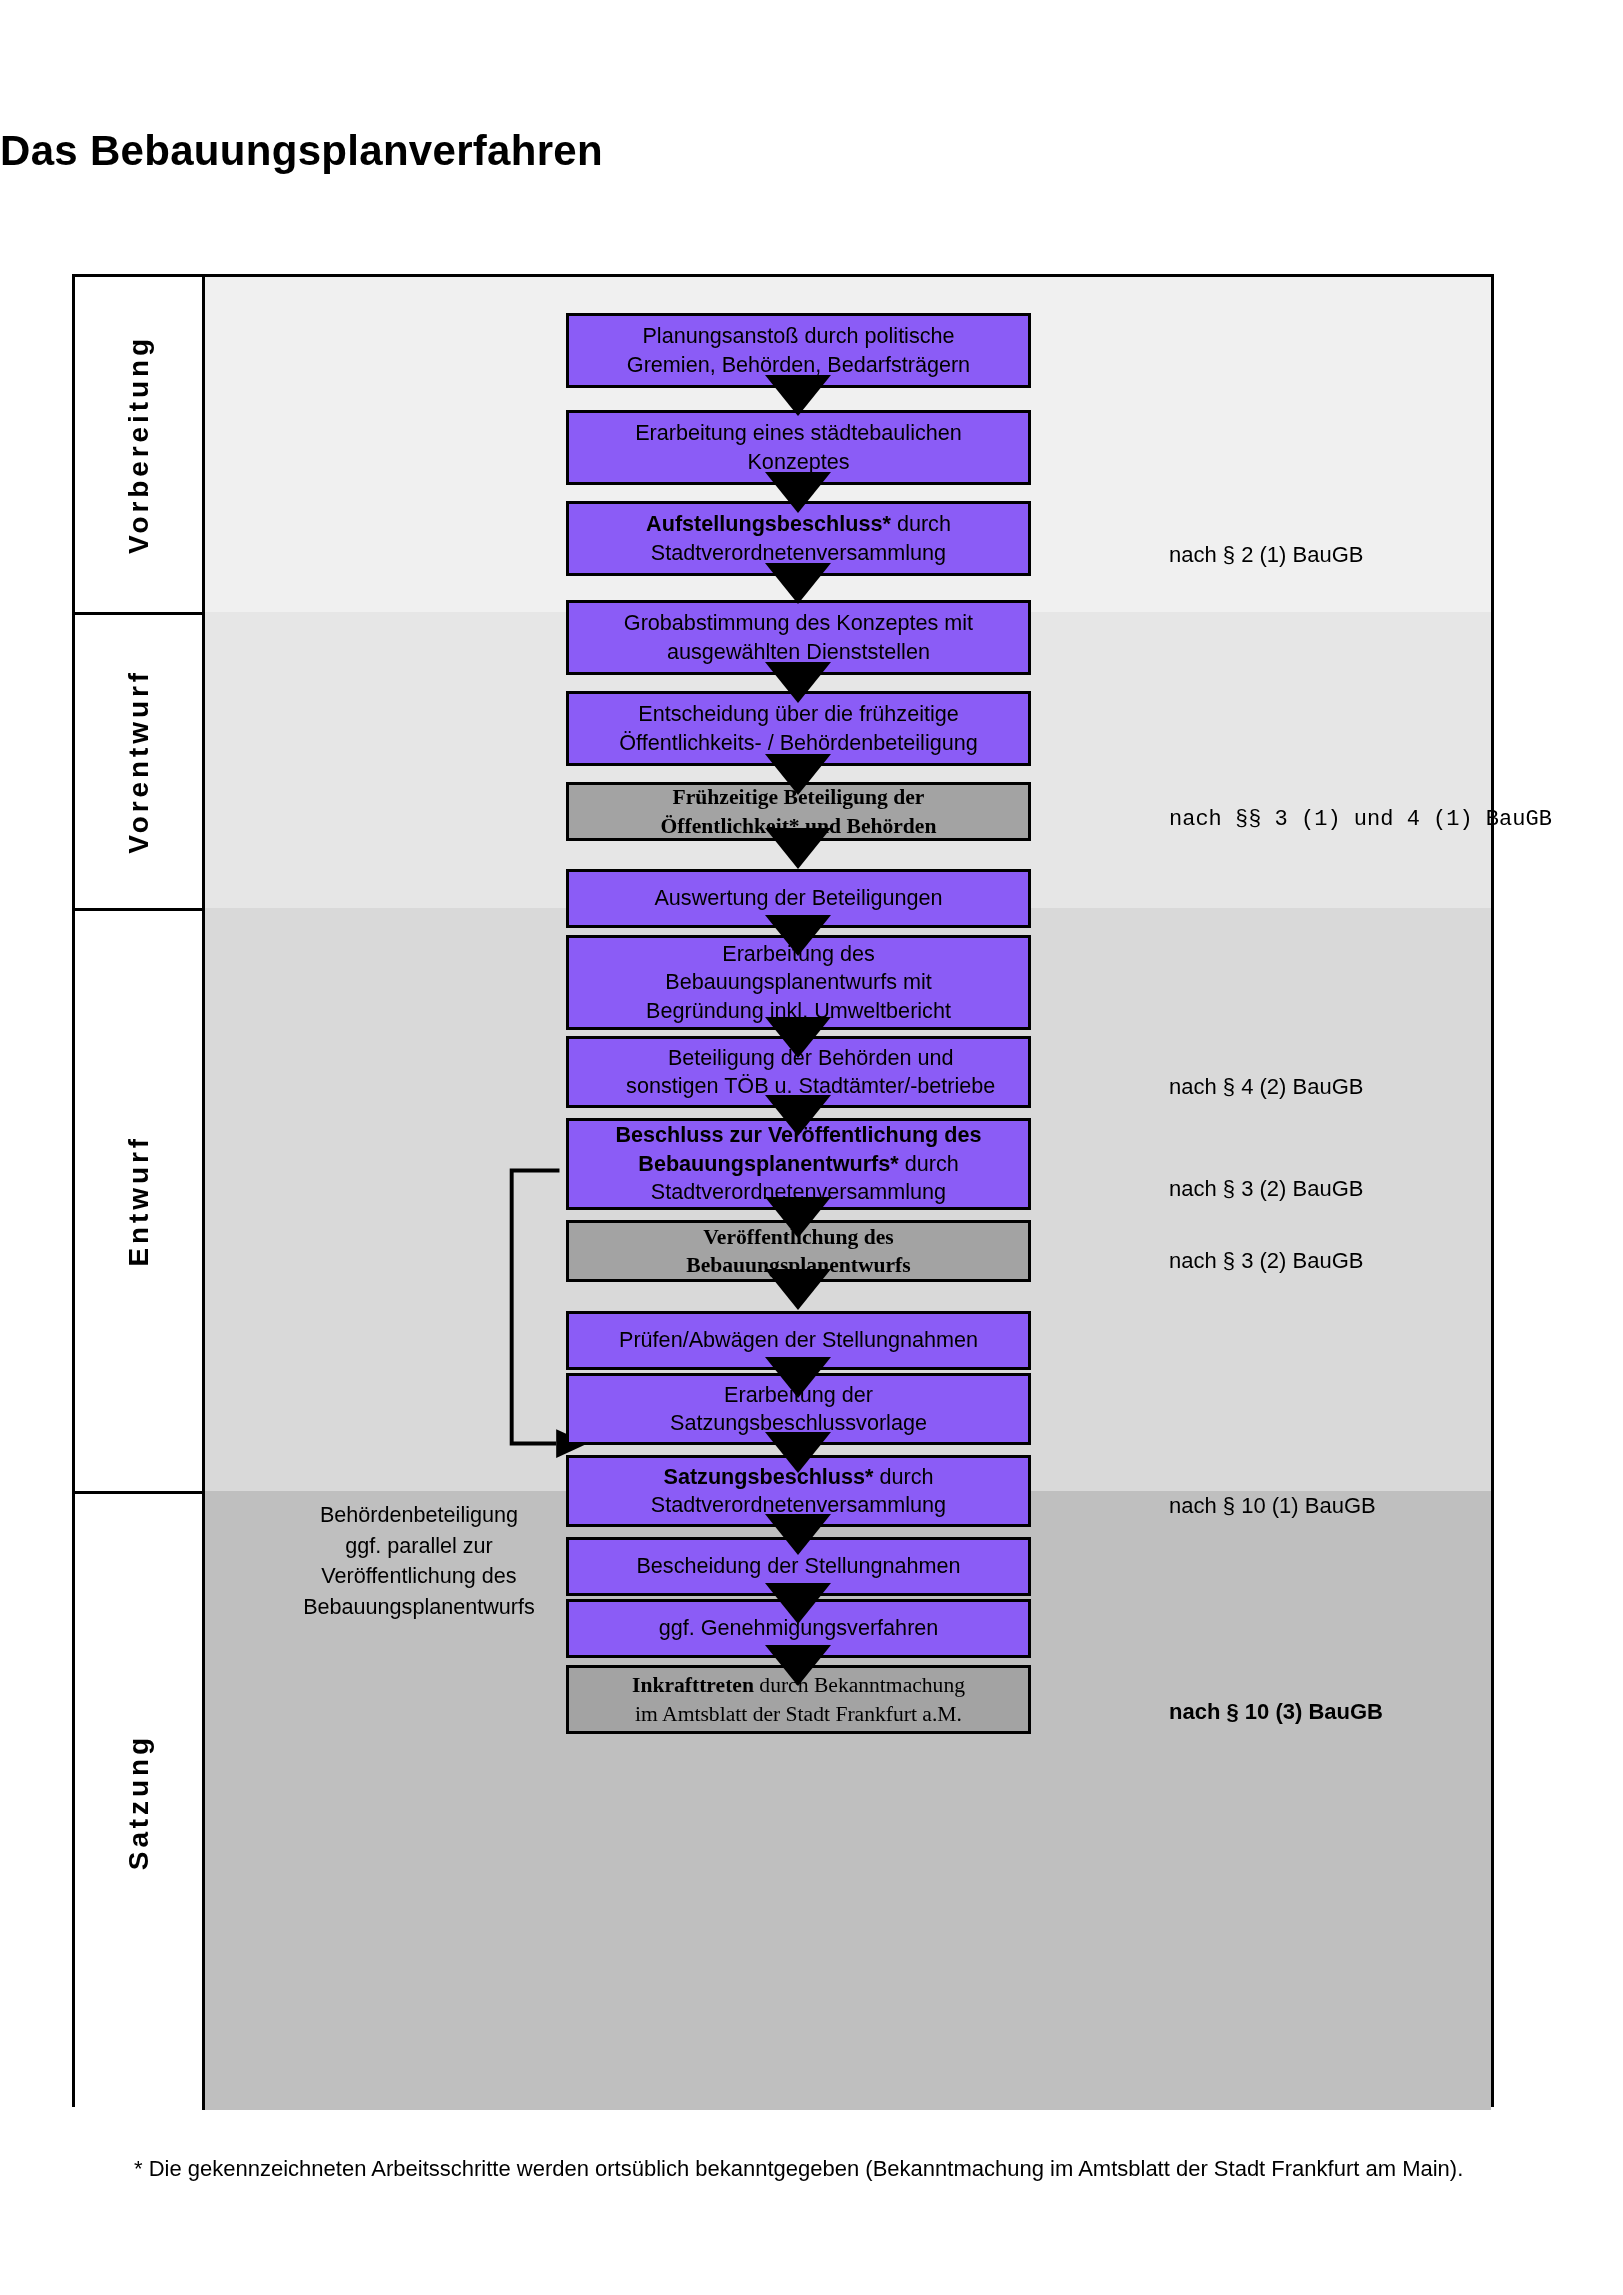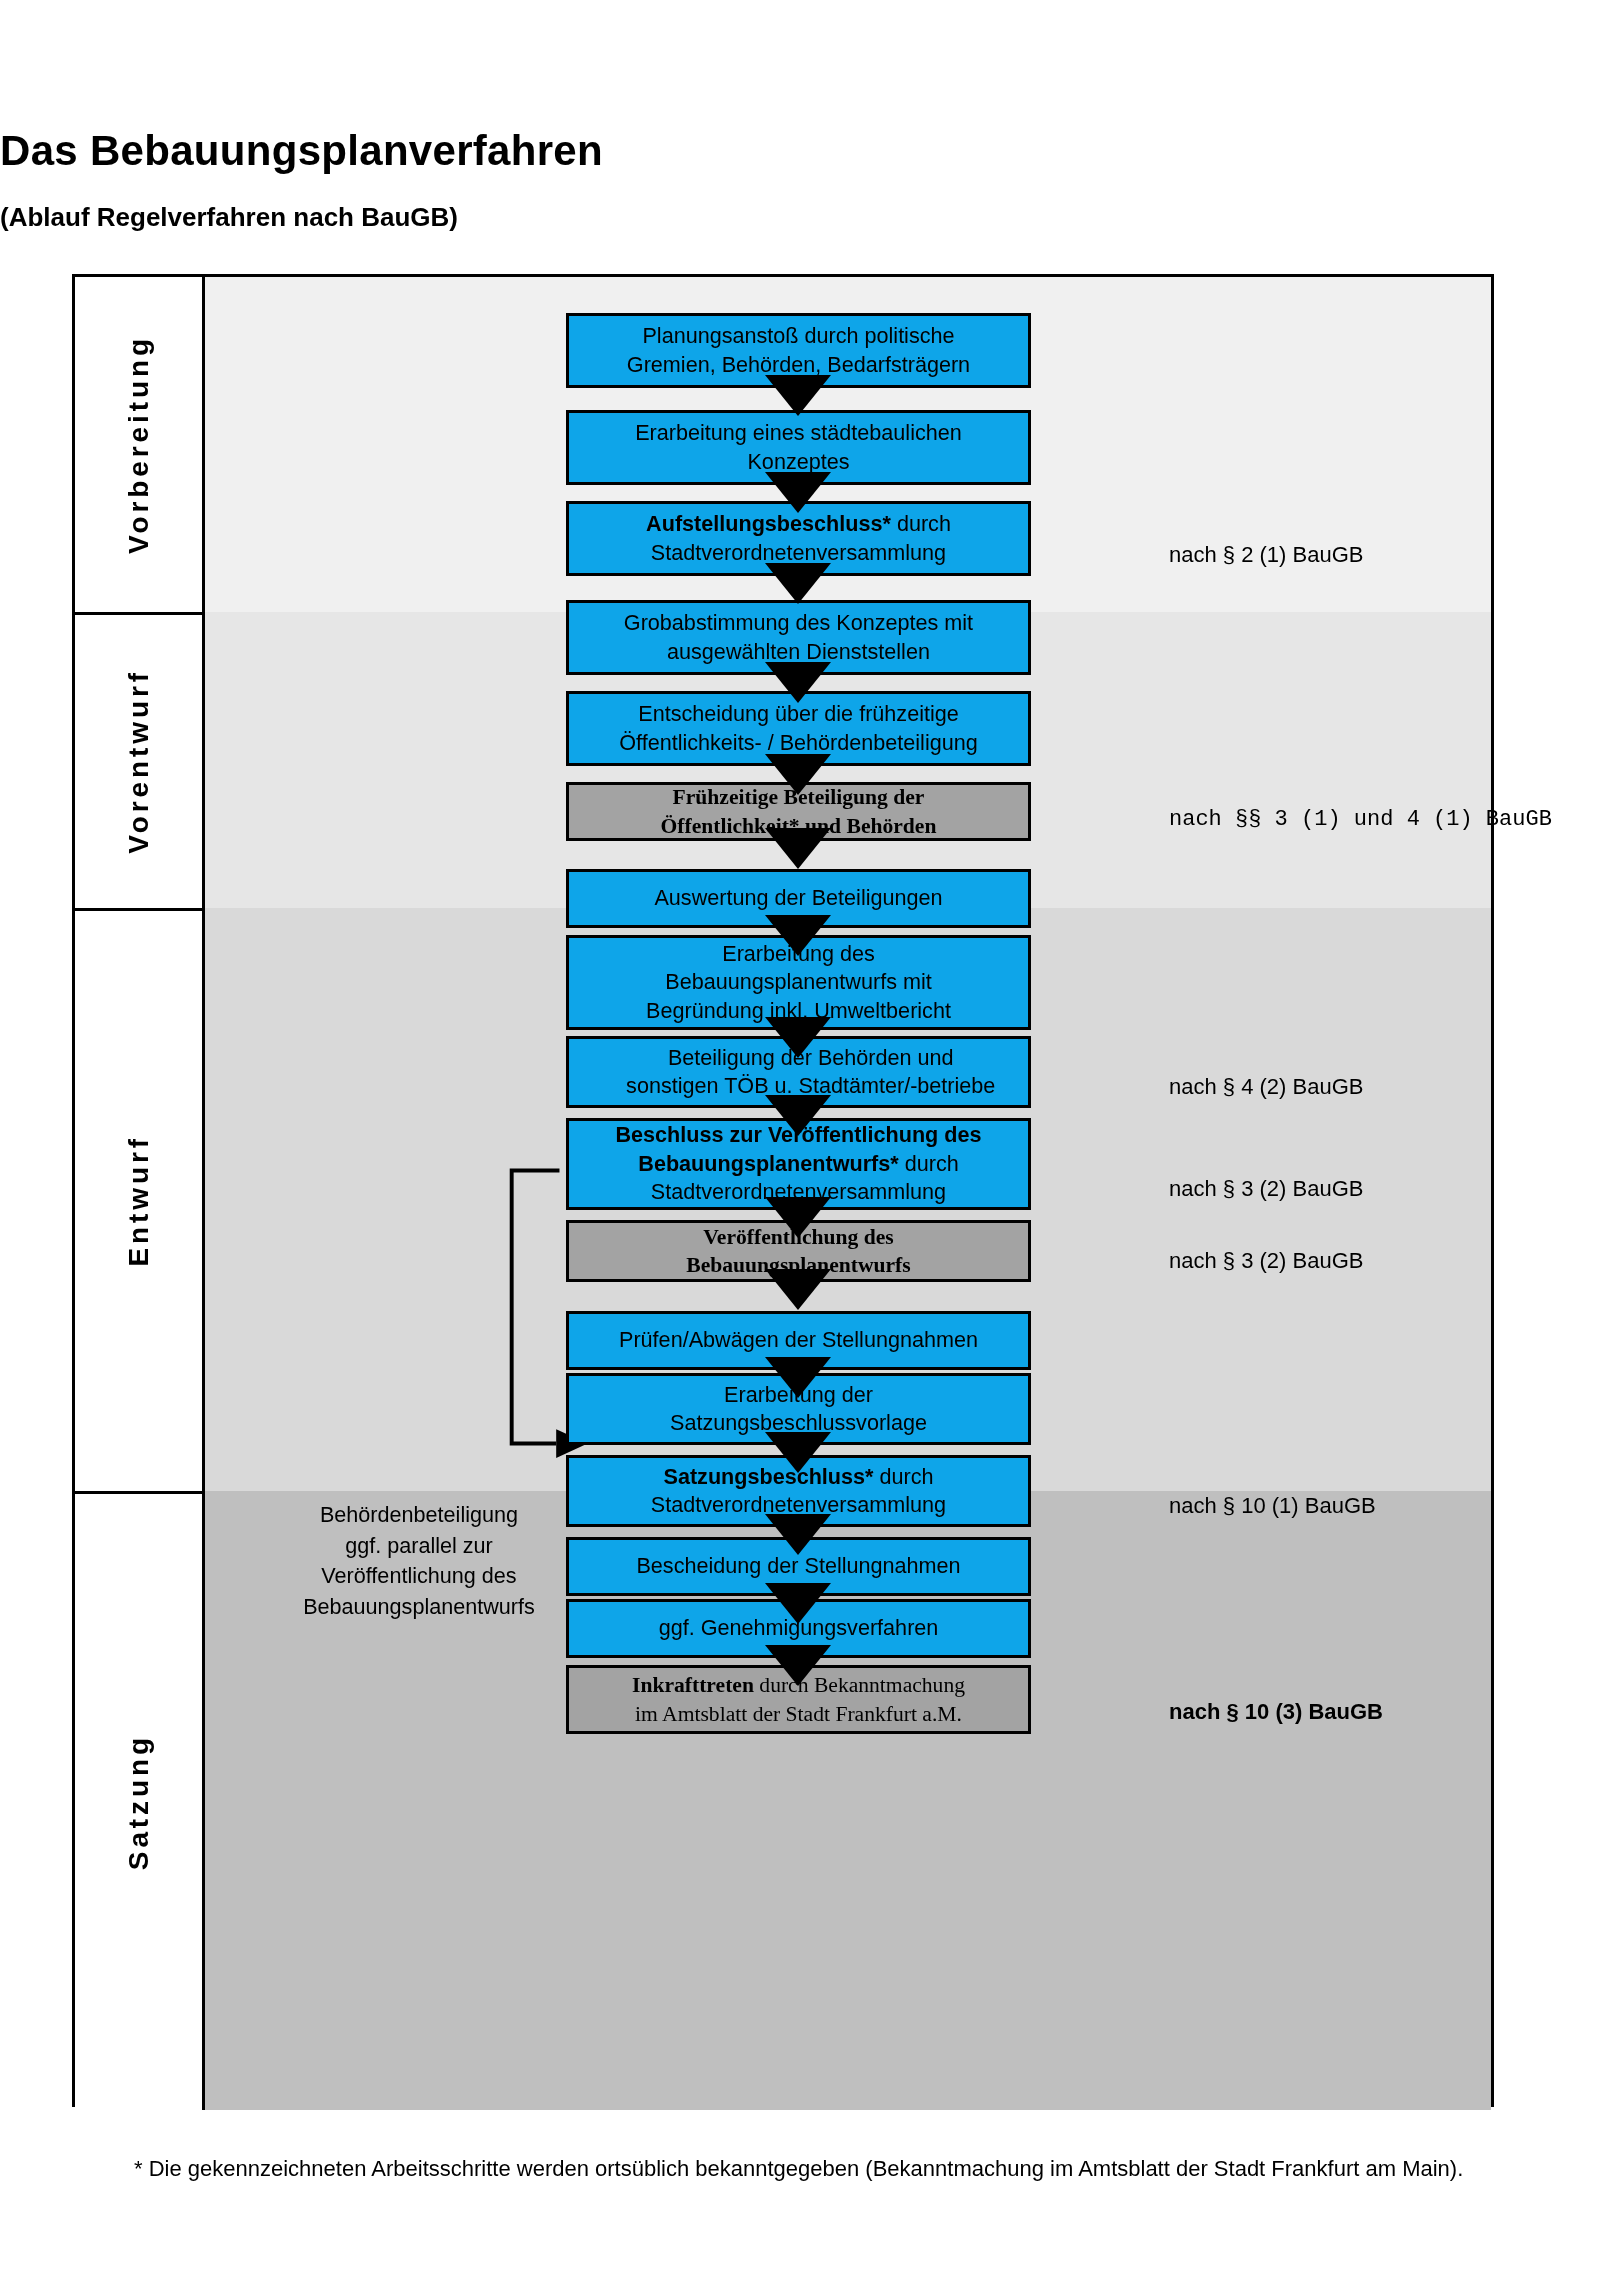--- a/index.html
+++ b/index.html
@@ -94,21 +94,21 @@
     white-space: nowrap;
   }
 
   
   .flow-box {
     position: absolute;
     left: 491px;
     width: 465px;
     border: 3.9px solid #000000;
     box-sizing: border-box;
-    background: #0ea5e9;
+    background: #8b5cf6;
     display: flex;
     align-items: center;
     justify-content: center;
     text-align: center;
     font-size: 21.6px;
     line-height: 1.32;
     padding: 2.6px 6.5px;
     z-index: 3;
   }
   .flow-box.highlight { background: #a3a3a3; font-family: Liberation Serif, serif; }
@@ -167,21 +167,20 @@
     width: 1368px;
     font-size: 22px;
     line-height: 1.55;
   }
 </style>
 </head>
 <body>
 
 <div id="header">
   <h1 id="doc-title">Das Bebauungsplanverfahren</h1>
-  <h2 id="doc-subtitle">(Ablauf Regelverfahren nach BauGB)</h2>
 </div>
 
 <div id="chart-frame">
 
   <div id="phase-bands">
       <div class="phase-band" style="top: 0px; height: 335px;">
         <div class="band-fill" style="background: rgb(240, 240, 240);"></div>
         <div class="phase-label-cell">
           <span class="phase-label-text">Vorbereitung</span>
         </div>

